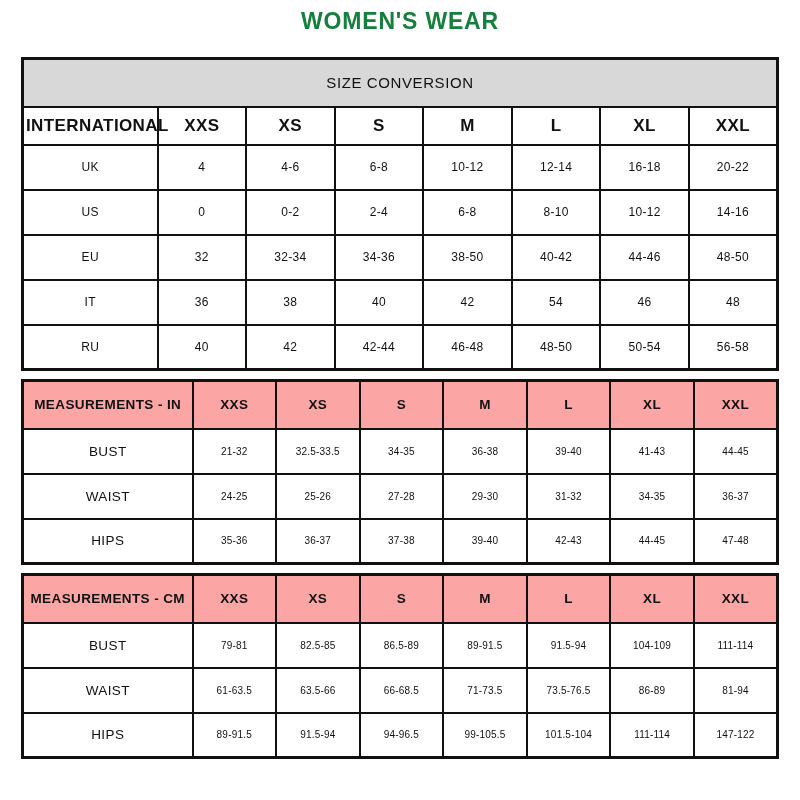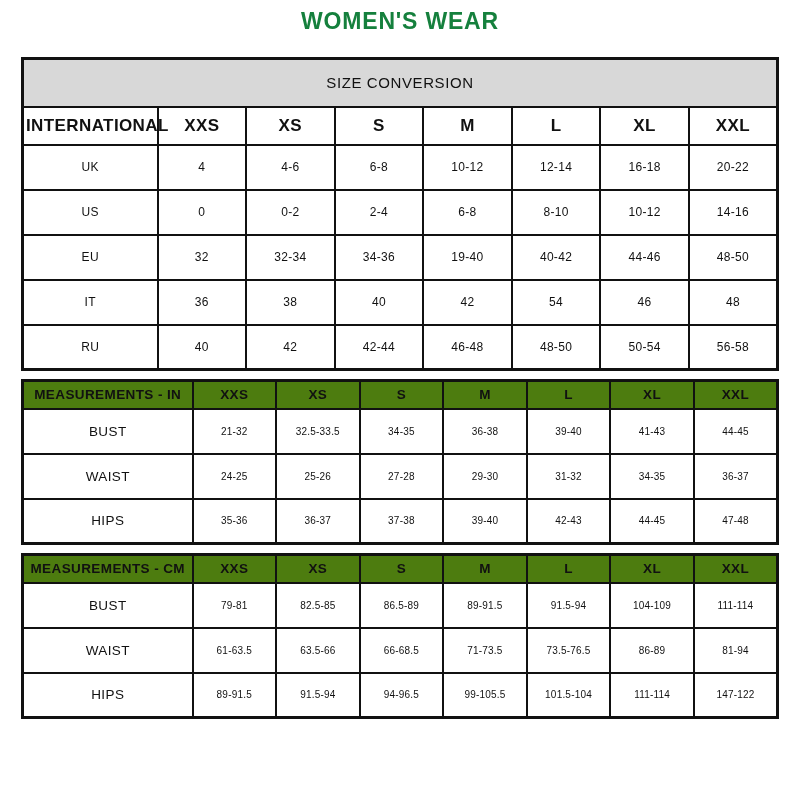--- a/index.html
+++ b/index.html
@@ -45,25 +45,25 @@
     font-weight: 700;
     font-size: 17px;
     letter-spacing: 0.4px;
     height: 38px;
     border-radius: 17px;
   }
   .size-table tbody td { height: 45px; font-size: 12px; font-weight: 500; letter-spacing: 0.3px; }
   .size-table col.label-col { width: 135px; }
   
   .meas-table thead th {
-    background: #4d7c0f;
+    background: #fca5a5;
     font-weight: 700;
     font-size: 13.5px;
     letter-spacing: 0.4px;
-    height: 28px;
+    height: 48px;
   }
   .meas-table tbody td { height: 45px; font-size: 10px; font-weight: 500; letter-spacing: 0.2px; }
   .meas-table tbody td.row-label { font-size: 13.5px; letter-spacing: 0.4px; text-align: center; }
   .meas-table col.label-col { width: 170px; }
 </style>
 </head>
 <body>
 
 <div class="page">
 
@@ -114,21 +114,21 @@
           <td>6-8</td>
           <td>8-10</td>
           <td>10-12</td>
           <td>14-16</td>
         </tr>
         <tr>
           <td class="row-label">EU</td>
           <td>32</td>
           <td>32-34</td>
           <td>34-36</td>
-          <td>19-40</td>
+          <td>38-50</td>
           <td>40-42</td>
           <td>44-46</td>
           <td>48-50</td>
         </tr>
         <tr>
           <td class="row-label">IT</td>
           <td>36</td>
           <td>38</td>
           <td>40</td>
           <td>42</td>

